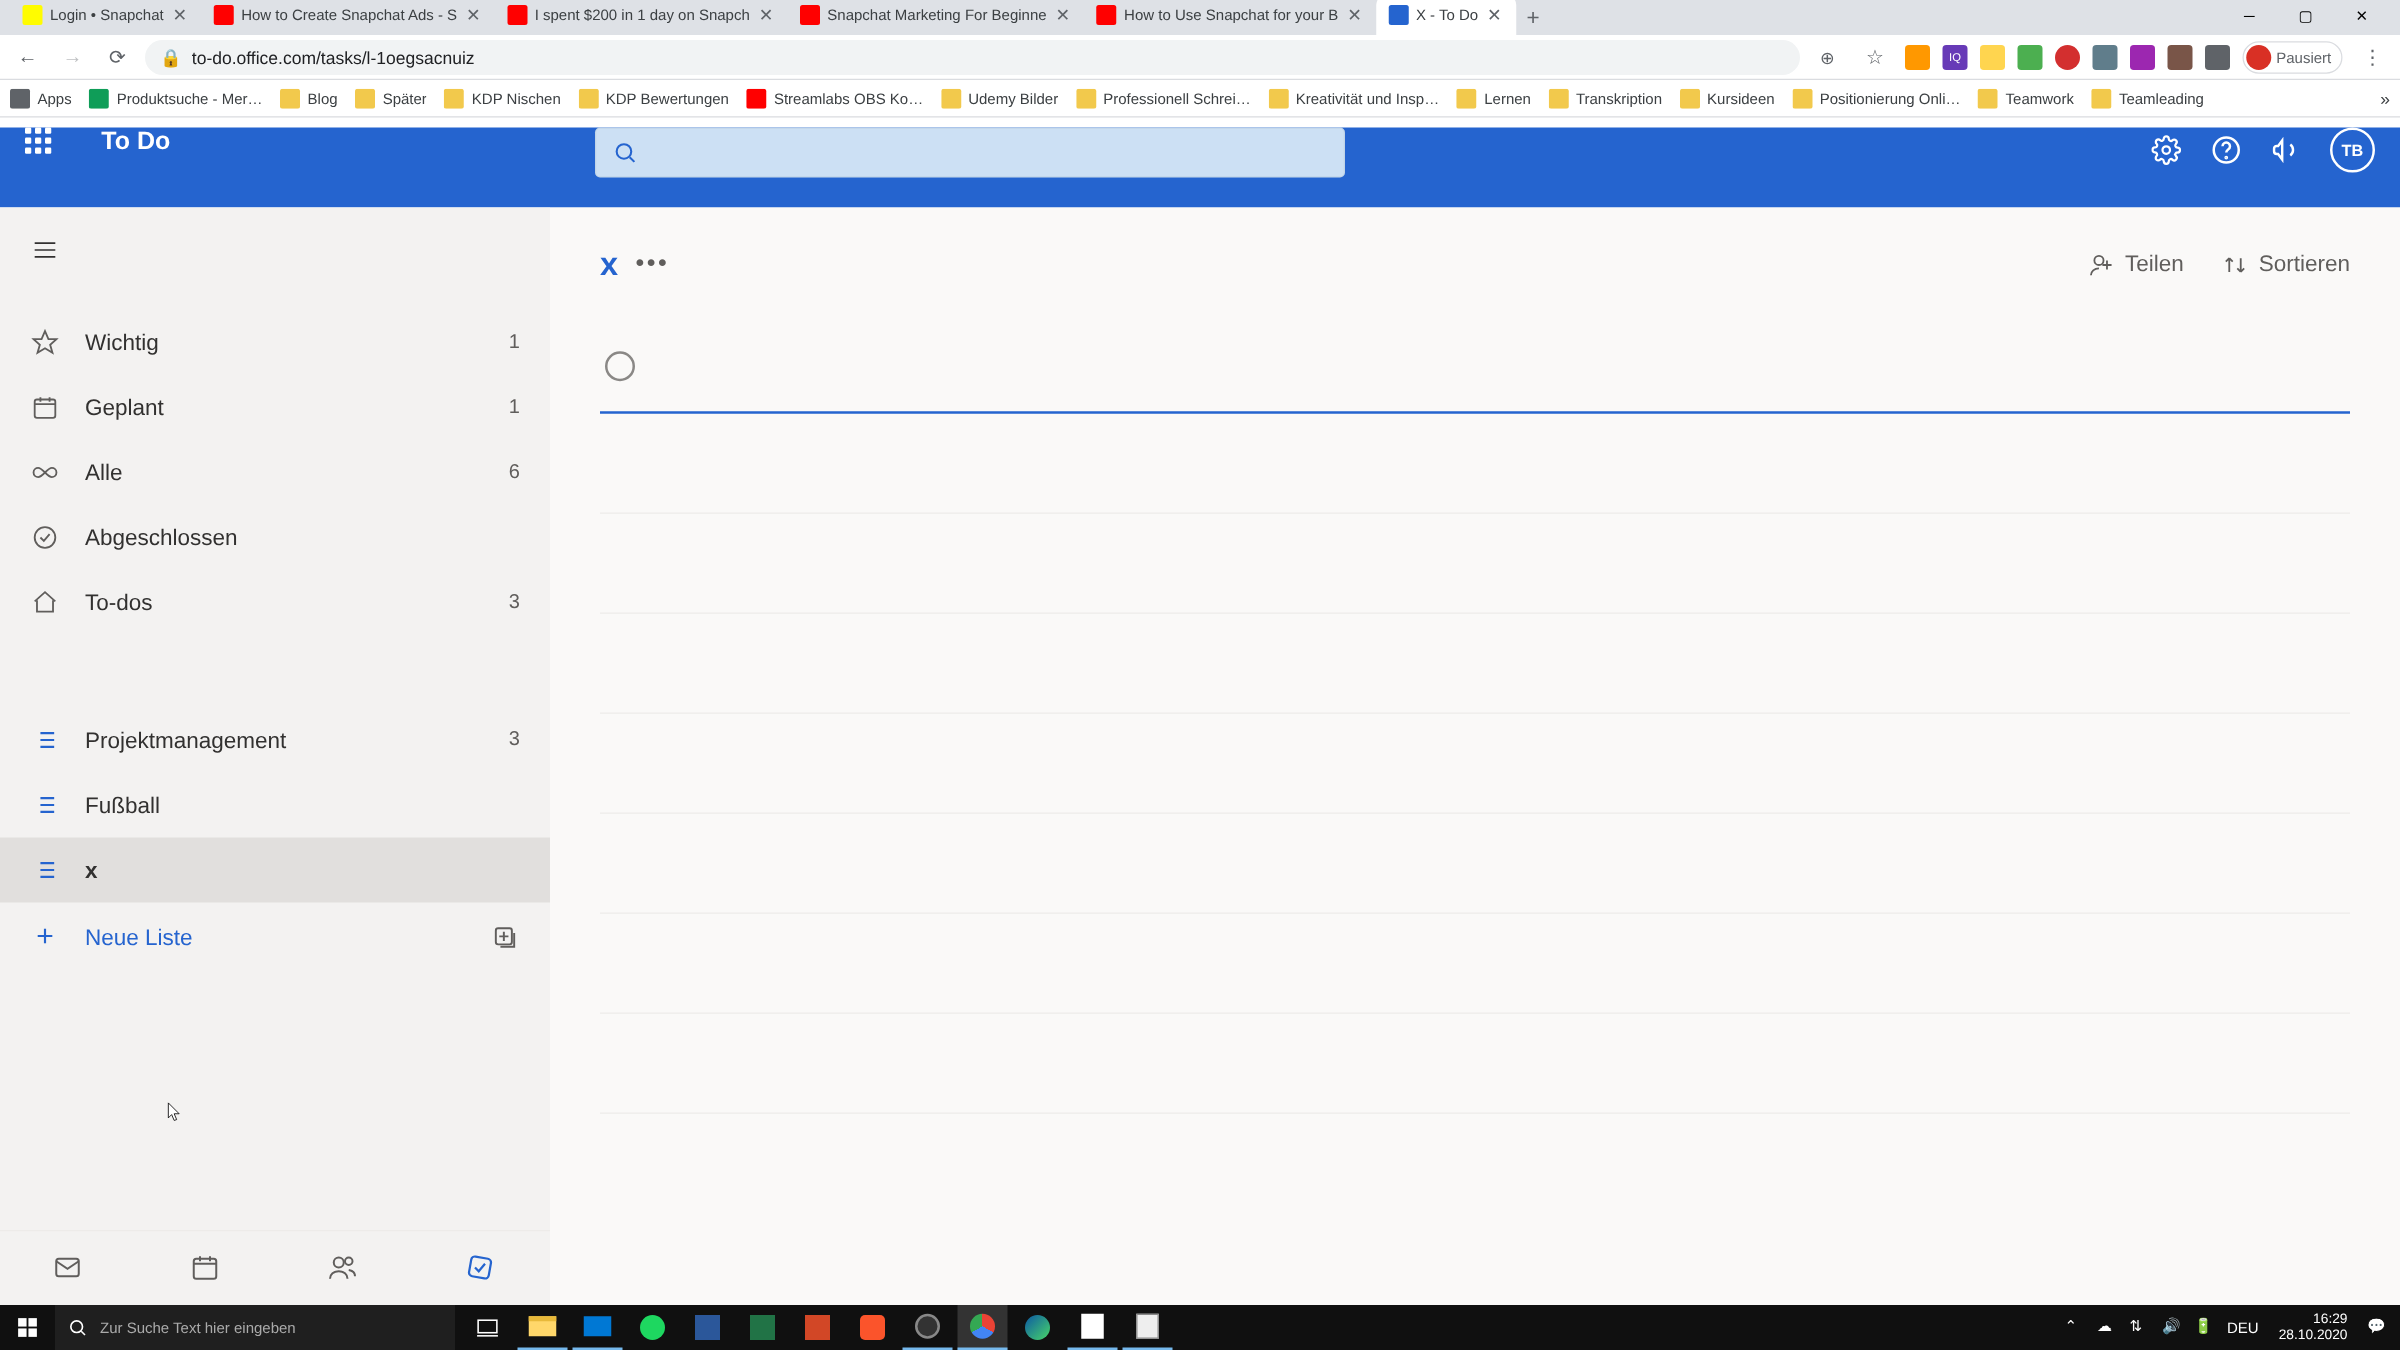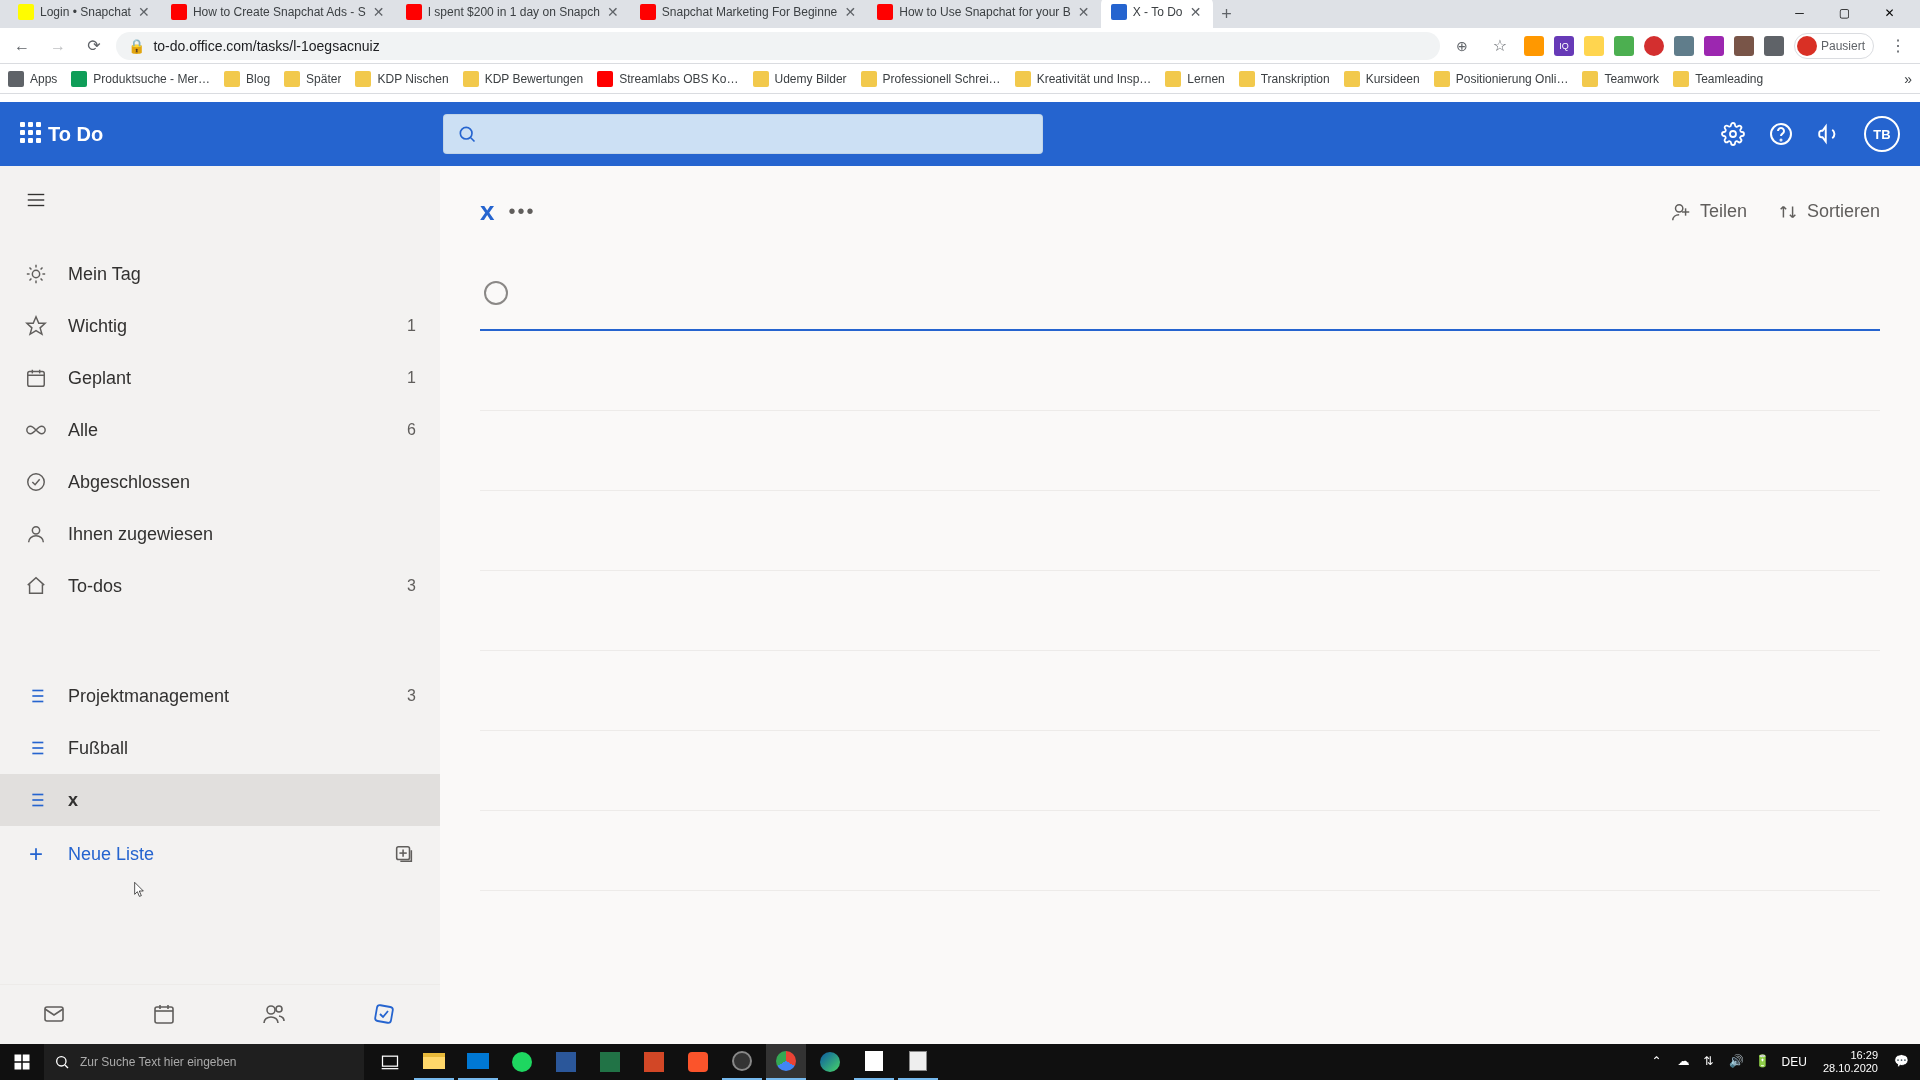--- a/index.html
+++ b/index.html
@@ -24,21 +24,21 @@
     .ext { width:20px; height:20px; border-radius:3px; }
     .paused { display:flex; align-items:center; gap:4px; border:1px solid #dadce0; border-radius:14px; padding:2px 8px 2px 2px; font-size:12px; color:#5f6368; cursor:pointer;}
     .avatar-sm { width:20px; height:20px; border-radius:50%; background:#d93025; }
 
     .bm-bar { height:30px; background:#fff; display:flex; align-items:center; padding:0 8px; gap:14px; border-bottom:1px solid #dadce0; font-size:12px; color:#3c4043; }
     .bm { display:flex; align-items:center; gap:6px; white-space:nowrap; overflow:hidden; text-overflow:ellipsis; max-width:170px; cursor:pointer;}
     .bm-ico { width:16px; height:16px; background:#f2c94c; border-radius:2px; }
 
     
     .app { position:absolute; top:102px; left:0; right:0; bottom:36px; display:flex; flex-direction:column; }
-    .app-header { height:64px; background:#2564cf; display:flex; align-items:center; padding:0 20px; gap:4px; color:#fff; }
+    .app-header { height:64px; background:#2564cf; display:flex; align-items:flex-start; padding:0 20px; gap:37px; color:#fff; }
     .waffle { width:24px; height:24px; display:grid; grid-template-columns:repeat(3,5px); grid-template-rows:repeat(3,5px); gap:3px; cursor:pointer;}
     .waffle span { background:#fff; border-radius:1px; }
     .app-title { font-size:20px; font-weight:600; }
     .search { margin:0 auto; width:600px; height:40px; background:#cce0f4; border-radius:4px; display:flex; align-items:center; padding:0 14px; box-shadow:inset 0 0 0 1px rgba(0,0,0,.05); }
     .search svg { color:#2564cf; }
     .hdr-right { margin-left:auto; display:flex; gap:22px; align-items:center; }
     .hdr-ico { width:26px; height:26px; display:flex; align-items:center; justify-content:center; color:#fff; cursor:pointer;}
     .hdr-avatar { width:36px; height:36px; border-radius:50%; border:2px solid #fff; display:flex; align-items:center; justify-content:center; font-size:13px; font-weight:600; color:#fff; background:#2564cf; cursor:pointer;}
 
     .app-body { flex:1; display:flex; background:#faf9f8; overflow:hidden; }
@@ -279,37 +279,20 @@
         <svg width="22" height="22" viewBox="0 0 24 24" stroke="#323130" stroke-width="1.5">
             <line x1="3" y1="6" x2="21" y2="6"></line>
             <line x1="3" y1="12" x2="21" y2="12"></line>
             <line x1="3" y1="18" x2="21" y2="18"></line>
           </svg>
       </div>
       <div class="side-list" id="smart-lists">
           <div class="side-item">
             <span class="side-ico">
               <svg width="22" height="22" viewBox="0 0 24 24" fill="none" stroke="currentColor" stroke-width="1.6">
-                <circle cx="12" cy="12" r="4"></circle>
-                <line x1="12" y1="2" x2="12" y2="5"></line>
-                <line x1="12" y1="19" x2="12" y2="22"></line>
-                <line x1="2" y1="12" x2="5" y2="12"></line>
-                <line x1="19" y1="12" x2="22" y2="12"></line>
-                <line x1="4.9" y1="4.9" x2="7" y2="7"></line>
-                <line x1="17" y1="17" x2="19.1" y2="19.1"></line>
-                <line x1="4.9" y1="19.1" x2="7" y2="17"></line>
-                <line x1="17" y1="7" x2="19.1" y2="4.9"></line>
-              </svg>
-            </span>
-            <span class="side-lbl">Mein Tag</span>
-            <span class="side-cnt"></span>
-          </div>
-          <div class="side-item">
-            <span class="side-ico">
-              <svg width="22" height="22" viewBox="0 0 24 24" fill="none" stroke="currentColor" stroke-width="1.6">
                 <polygon points="12,2 15,9 22,9 16.5,14 18.5,21 12,17 5.5,21 7.5,14 2,9 9,9"></polygon>
               </svg>
             </span>
             <span class="side-lbl">Wichtig</span>
             <span class="side-cnt">1</span>
           </div>
           <div class="side-item">
             <span class="side-ico">
               <svg width="22" height="22" viewBox="0 0 24 24" fill="none" stroke="currentColor" stroke-width="1.6">
                 <rect x="3" y="5" width="18" height="16" rx="2"></rect>
@@ -331,30 +314,20 @@
             <span class="side-cnt">6</span>
           </div>
           <div class="side-item">
             <span class="side-ico">
               <svg width="22" height="22" viewBox="0 0 24 24" fill="none" stroke="currentColor" stroke-width="1.6">
                 <circle cx="12" cy="12" r="9"></circle>
                 <polyline points="8,12 11,15 16,9"></polyline>
               </svg>
             </span>
             <span class="side-lbl">Abgeschlossen</span>
-            <span class="side-cnt"></span>
-          </div>
-          <div class="side-item">
-            <span class="side-ico">
-              <svg width="22" height="22" viewBox="0 0 24 24" fill="none" stroke="currentColor" stroke-width="1.6">
-                <circle cx="12" cy="8" r="4"></circle>
-                <path d="M4 21c0-4 3.5-7 8-7s8 3 8 7"></path>
-              </svg>
-            </span>
-            <span class="side-lbl">Ihnen zugewiesen</span>
             <span class="side-cnt"></span>
           </div>
           <div class="side-item">
             <span class="side-ico">
               <svg width="22" height="22" viewBox="0 0 24 24" fill="none" stroke="currentColor" stroke-width="1.6">
                 <path d="M3 11l9-8 9 8"></path>
                 <path d="M5 10v10h14V10"></path>
               </svg>
             </span>
             <span class="side-lbl">To-dos</span>

